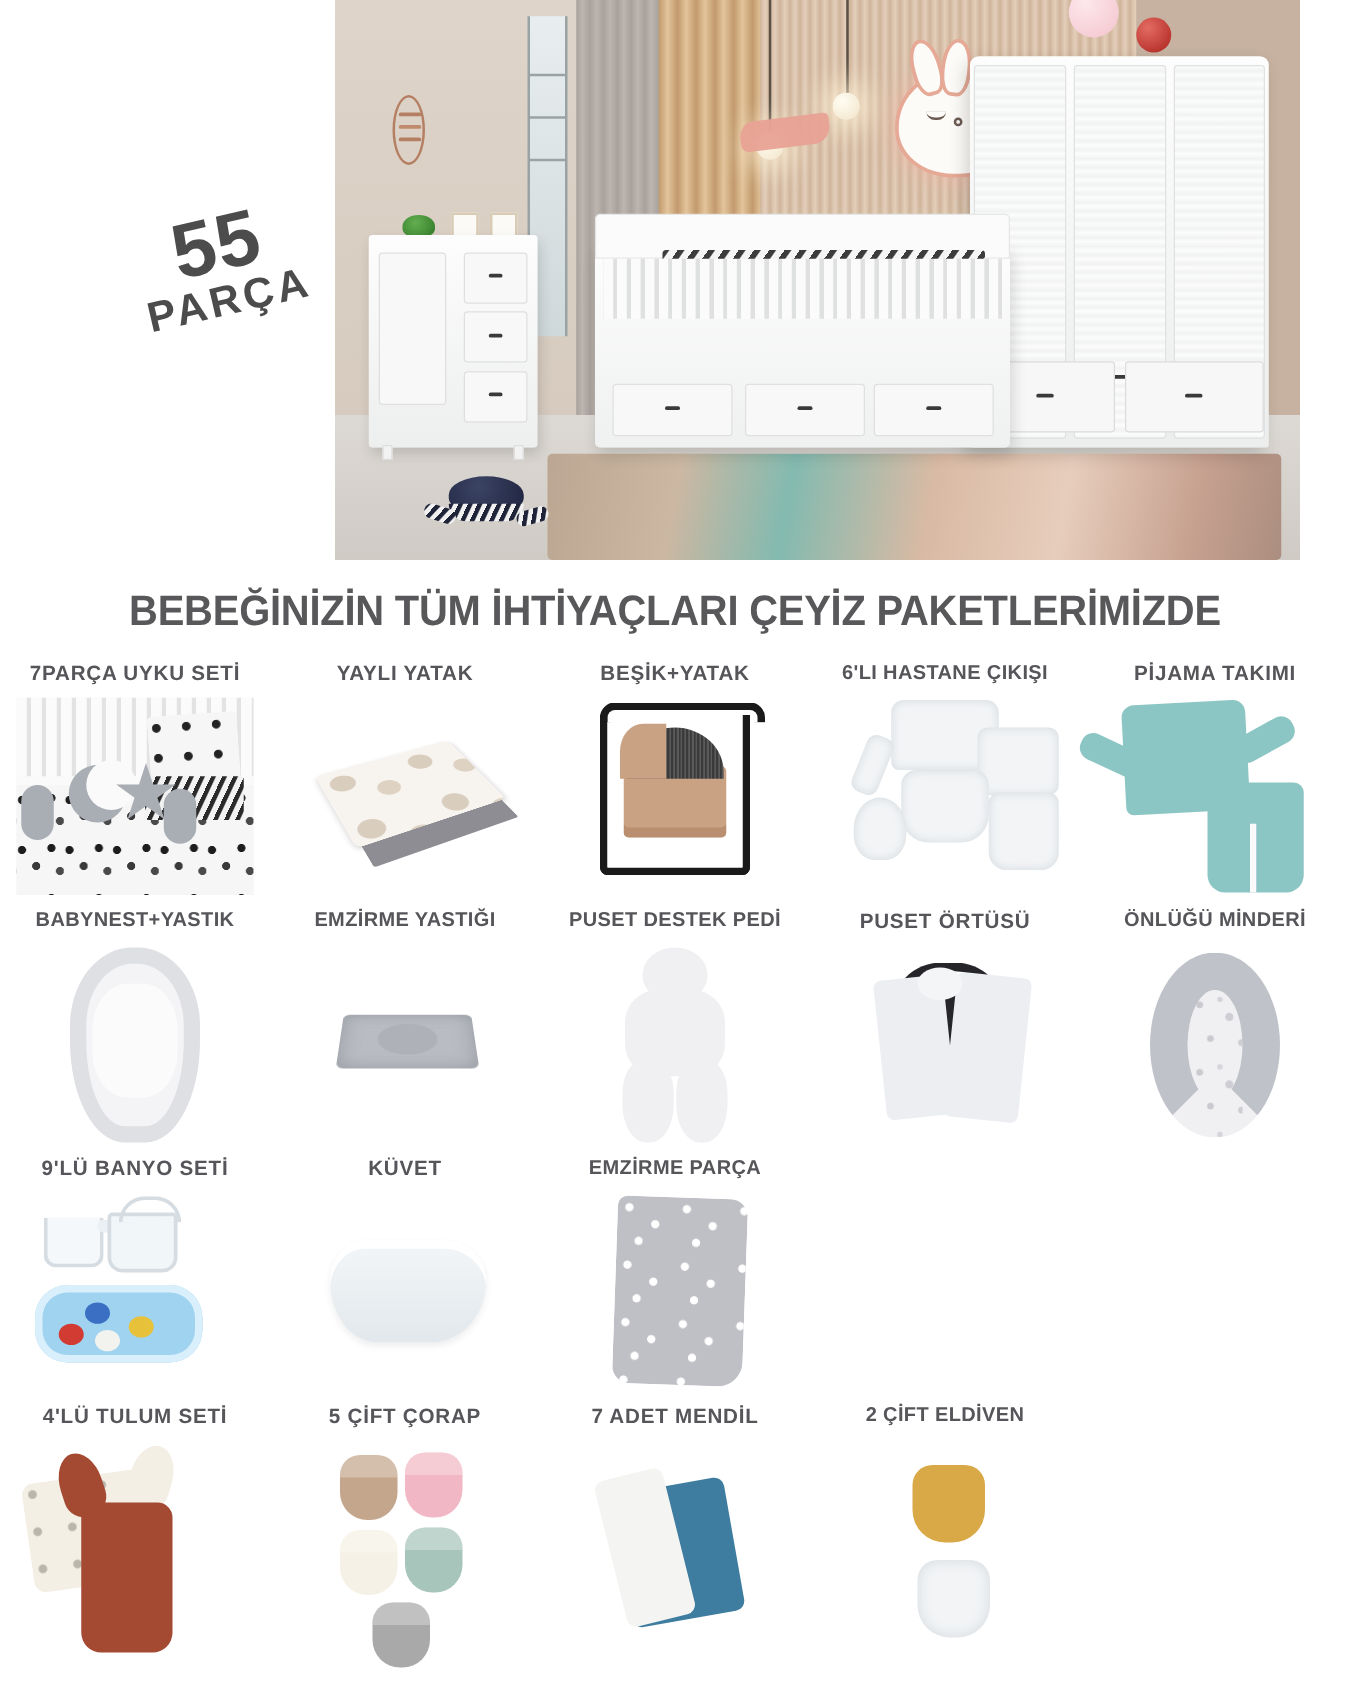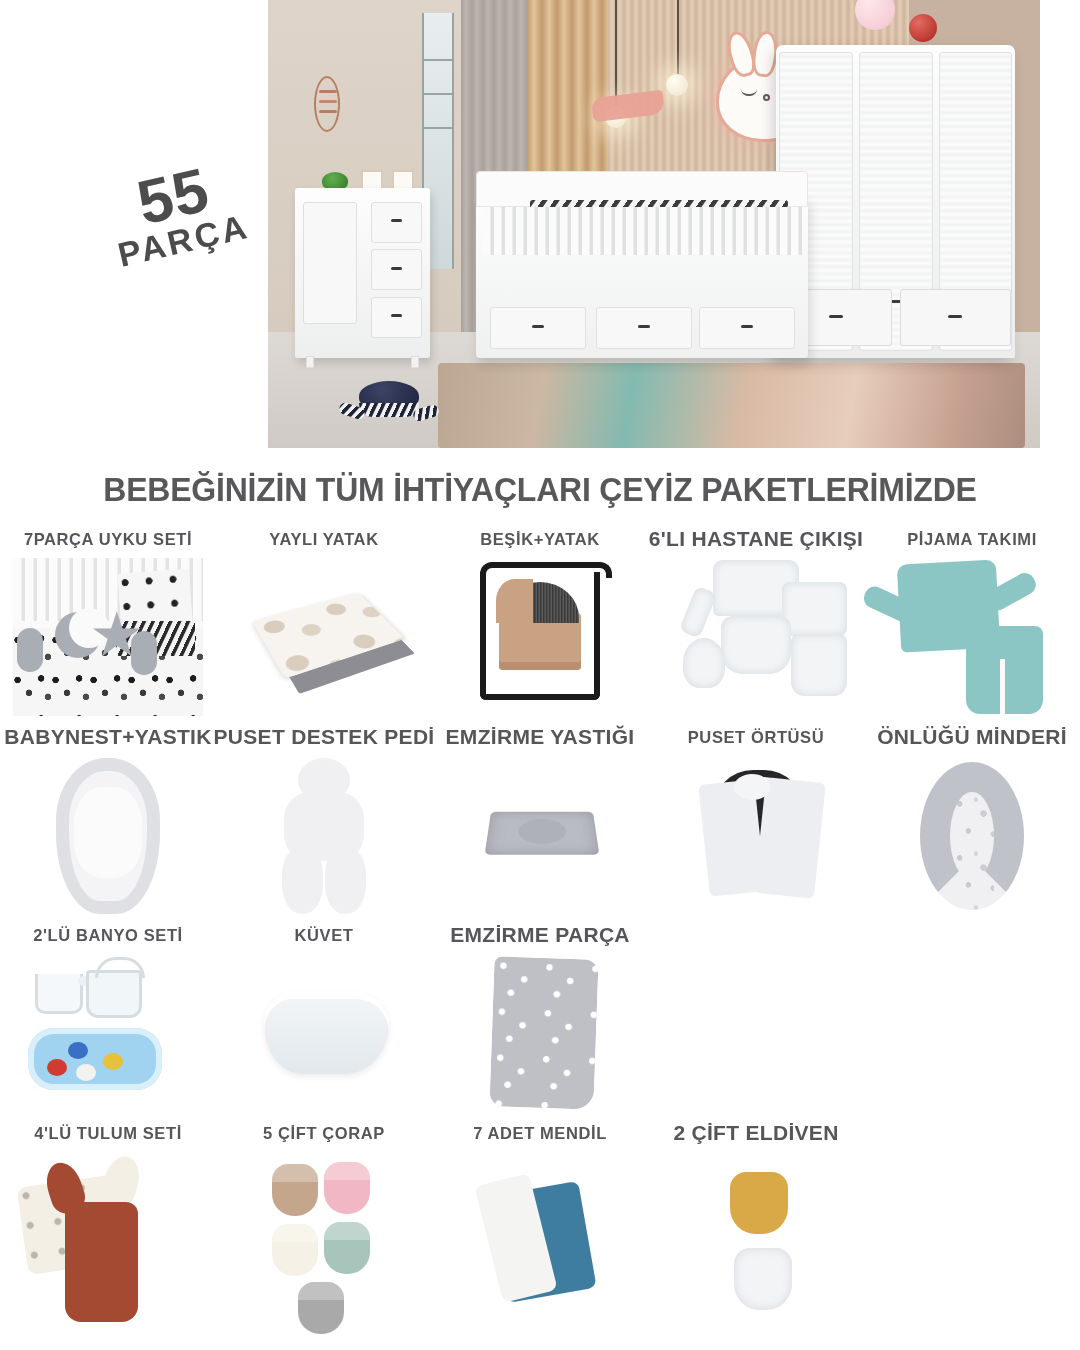--- a/index.html
+++ b/index.html
@@ -99,21 +99,21 @@
   }
 
   
   .grid { position: absolute; left: 0; top: 524px; width: 1080px; }
   .row { display: flex; width: 100%; }
   .cell { width: 20%; display: flex; flex-direction: column; align-items: center; }
   .cap {
     font-size: 16.5px; font-weight: 700; color: #56565a; letter-spacing: .6px;
     text-align: center; white-space: nowrap; height: 30px; line-height: 30px;
   }
-  .cap.sm { font-size: 21px; letter-spacing: .3px; }
+  .cap.sm { font-size: 16px; letter-spacing: .3px; }
   .art { width: 100%; height: 168px; position: relative; }
   .row4 .art { height: 200px; }
 
   
   .c { position: absolute; }
   .stars-bg {
     background-color: #f0f0f2;
     background-image:
       radial-gradient(circle at 18% 22%, #c9c9cf 2.5px, transparent 3px),
       radial-gradient(circle at 62% 40%, #cdcdd3 3px, transparent 3.5px),
@@ -385,57 +385,57 @@
   <div class="row">
     <div class="cell">
       <div class="cap sm">BABYNEST+YASTIK</div>
       <div class="art">
         <div class="c bn stars-bg">
           <div class="bn-in"></div>
         </div>
       </div>
     </div>
     <div class="cell">
+      <div class="cap sm">EMZİRME YASTIĞI</div>
+      <div class="art">
+        <div class="c np"></div>
+      </div>
+    </div>
+    <div class="cell">
       <div class="cap sm">PUSET DESTEK PEDİ</div>
       <div class="art">
         <div class="c sp">
           <div class="sp-head stars-bg"></div>
           <div class="sp-body stars-bg"></div>
           <div class="sp-legL stars-bg"></div>
           <div class="sp-legR stars-bg"></div>
         </div>
       </div>
     </div>
     <div class="cell">
-      <div class="cap sm">EMZİRME YASTIĞI</div>
-      <div class="art">
-        <div class="c np"></div>
-      </div>
-    </div>
-    <div class="cell">
       <div class="cap">PUSET ÖRTÜSÜ</div>
       <div class="art">
         <div class="c cs-handle"></div>
         <div class="c cs-seat"></div>
         <div class="c cs-cloth stars-bg" style="left:26%;top:30px;width:26%;height:112px;border-radius:6px;transform:rotate(-6deg)"></div>
         <div class="c cs-cloth stars-bg" style="left:52%;top:28px;width:28%;height:116px;border-radius:6px;transform:rotate(6deg)"></div>
         <div class="c cs-cloth" style="left:40%;top:22px;width:36px;height:26px;border-radius:50%;background:#f4f5f7"></div>
       </div>
     </div>
     <div class="cell">
       <div class="cap sm">ÖNLÜĞÜ MİNDERİ</div>
       <div class="art">
         <div class="c uc stars-bg"></div>
       </div>
     </div>
   </div>
 
   <div class="row">
     <div class="cell">
-      <div class="cap">2'LÜ BANYO SETİ</div>
+      <div class="cap">9'LÜ BANYO SETİ</div>
       <div class="art">
         <div class="c bs-dip"></div>
         <div class="c bs-buck"></div>
         <div class="c bs-seat">
           <div class="sponge" style="left:30%;top:22%;background:#3a6fc4"></div>
           <div class="sponge" style="left:14%;top:50%;background:#d23b32"></div>
           <div class="sponge" style="left:36%;top:58%;background:#f2f2ef"></div>
           <div class="sponge" style="left:56%;top:40%;background:#e8c13a"></div>
         </div>
       </div>

